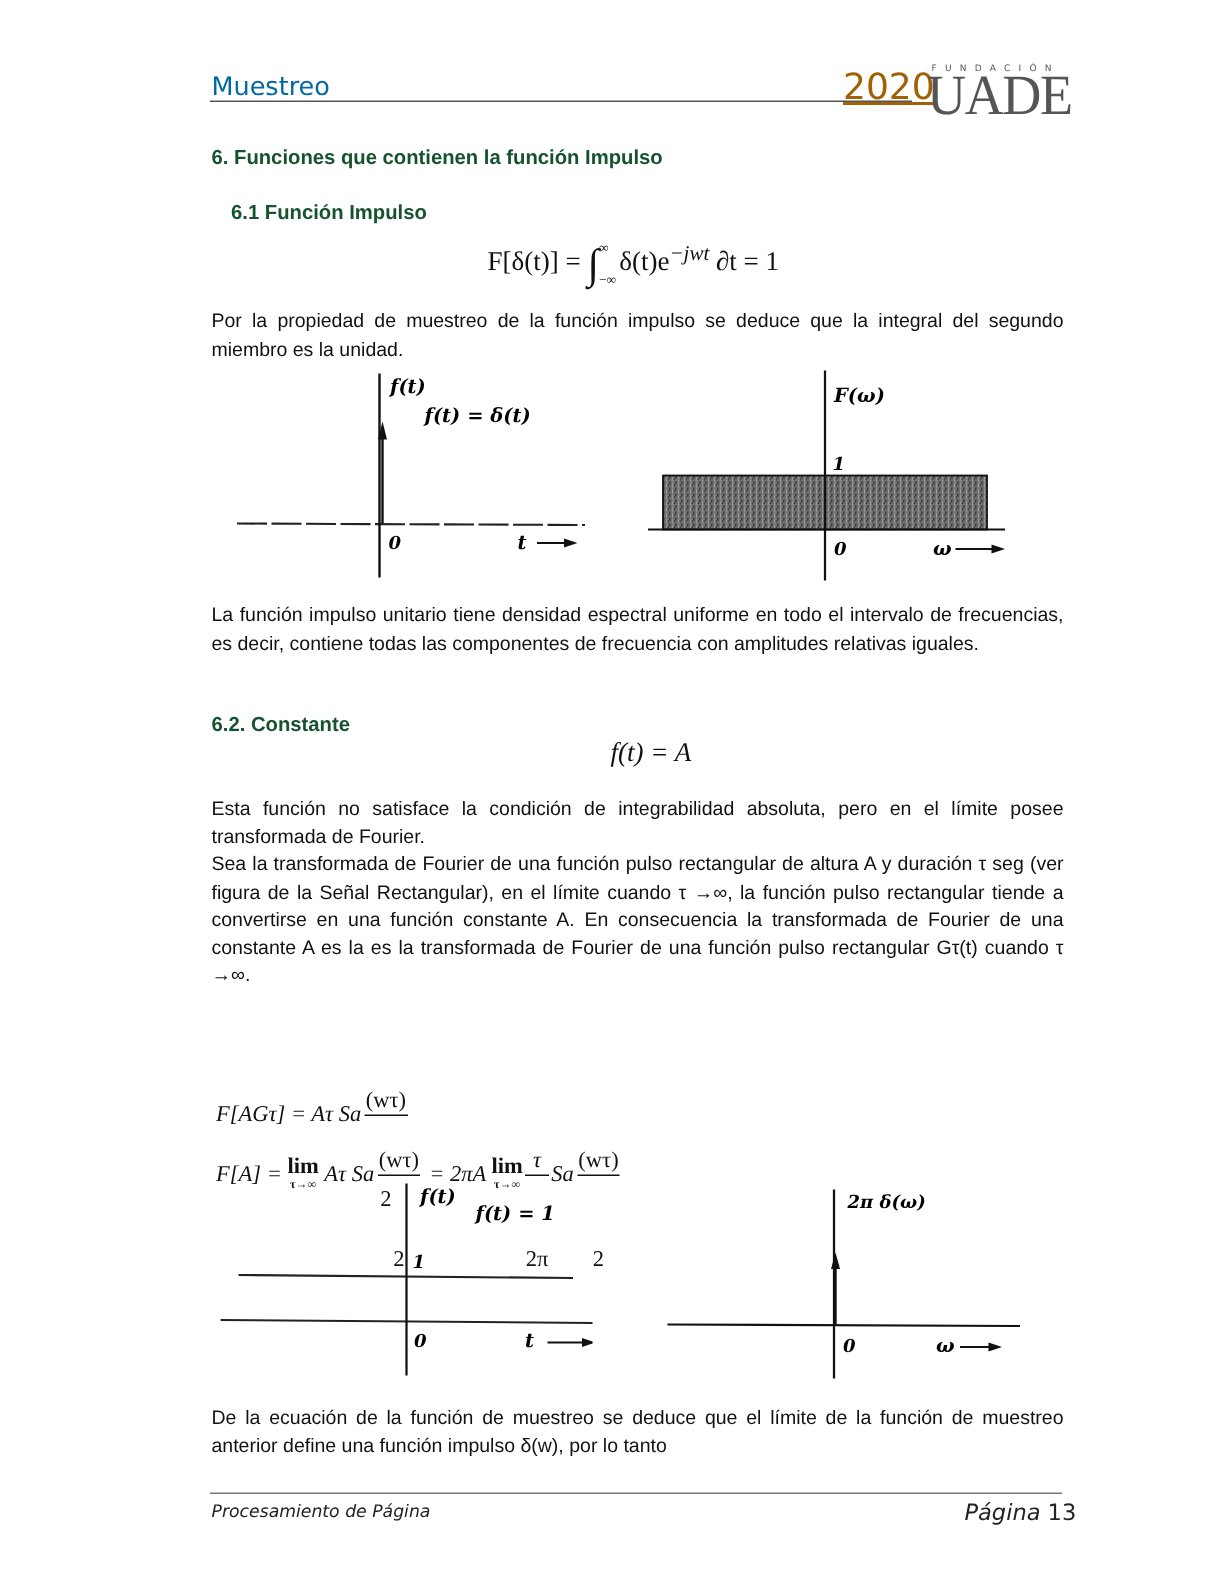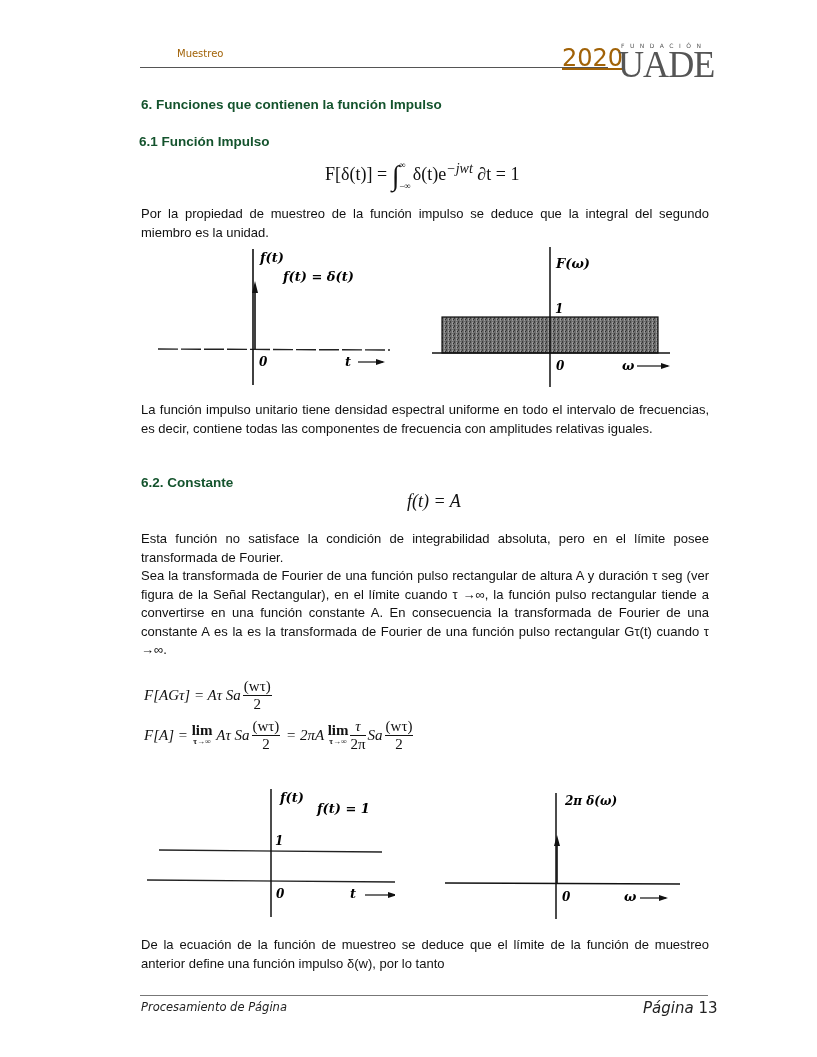--- a/index.html
+++ b/index.html
@@ -1,29 +1,29 @@
 <!DOCTYPE html>
 <html><head>
 <meta charset="utf-8">
 <style>
   html, body { margin: 0; padding: 0; background: #ffffff; }
   body { width: 817px; height: 1057px; position: relative; overflow: hidden;
          font-family: "DejaVu Sans", sans-serif; color: #111; }
   .abs { position: absolute; }
-  .hdr-title { left: 141px; top: 48px; font-size: 10px; color: #a16207; margin-left: 36px; }
+  .hdr-title { left: 141px; top: 48px; font-size: 17px; color: #0369a1; }
   .hdr-year { left: 562px; top: 44px; font-size: 24px; color: #a16207; text-decoration: underline; }
   .hdr-line { left: 140px; top: 67px; width: 468px; height: 1px; background: #555; }
   .logo-top { left: 621px; top: 42px; font-size: 6px; letter-spacing: 5.5px; color: #555; font-family: "DejaVu Sans", sans-serif; }
   .logo-main { left: 618px; top: 44px; font-size: 38px; line-height: 40px; color: #555; font-family: "Liberation Serif", serif; letter-spacing: -1px; transform: scaleX(0.95); transform-origin: left; }
   .h { font-family: "Liberation Sans", sans-serif; font-weight: bold; font-size: 13.5px; color: #14532d; }
   .p { font-family: "Liberation Sans", sans-serif; font-size: 13px; line-height: 18.5px; color: #111; width: 568px; text-align: justify; }
   .eq { font-family: "Liberation Serif", serif; font-size: 18px; color: #111; white-space: nowrap; }
   .eqs { font-family: "Liberation Serif", serif; font-size: 15px; color: #111; white-space: nowrap; }
   .frac { display: inline-block; vertical-align: middle; text-align: center; margin: 0 2px; }
-  .frac > span { display: block; line-height: 17px; }
+  .frac > span { display: block; line-height: 17px; margin-top: 48px; }
   .frac .num { border-bottom: 1px solid #111; padding: 0 1px; }
   .lim { display: inline-block; vertical-align: middle; text-align: center; line-height: 12px; font-weight: bold; }
   .lim .sub { display: block; font-size: 8px; }
   .fig { position: absolute; }
   .fig svg text { font-family: "DejaVu Serif", serif; font-style: italic; font-weight: bold; }
   .foot-line { left: 140px; top: 995px; width: 568px; height: 1px; background: #777; }
   .foot-l { left: 141px; top: 1000px; font-size: 11.5px; font-style: italic; color: #222; }
   .foot-r { left: 643px; top: 999px; font-size: 15px; color: #222; }
   .foot-r i { font-style: italic; }
 </style>
@@ -31,21 +31,21 @@
 <body>
 
 <div class="abs hdr-title">Muestreo</div>
 <div class="abs hdr-year">2020</div>
 <div class="abs hdr-line"></div>
 <div class="abs logo-top">FUNDACIÓN</div>
 <div class="abs logo-main">UADE</div>
 
 <div class="abs h" style="left:141px; top:97px;">6. Funciones que contienen la función Impulso</div>
 
-<div class="abs h" style="left:139px; top:134px;">6.1 Función Impulso</div>
+<div class="abs h" style="left:154px; top:134px;">6.1 Función Impulso</div>
 
 <div class="abs eq" style="left:325px; top:160px;">
   <span>F[δ(t)] = </span><span style="font-size:28px; vertical-align:-5px;">∫</span><span style="display:inline-block; vertical-align:middle; line-height:11px; font-size:9px; margin-right:2px;"><span style="display:block;">∞</span><span style="display:block; margin-top:10px;">−∞</span></span><span>δ(t)e</span><sup style="font-size:14px;font-style:italic;">−jwt</sup><span> ∂t = 1</span>
 </div>
 
 <div class="abs p" style="left:141px; top:205px;">Por la propiedad de muestreo de la función impulso se deduce que la integral del segundo miembro es la unidad.</div>
 
 <div class="fig" style="left:150px; top:245px; width:245px; height:145px;">
   <svg width="245" height="145" viewBox="0 0 245 145">
     <line x1="8" y1="104" x2="240" y2="105" stroke="#222" stroke-width="1.4" stroke-dasharray="20,3"></line>

